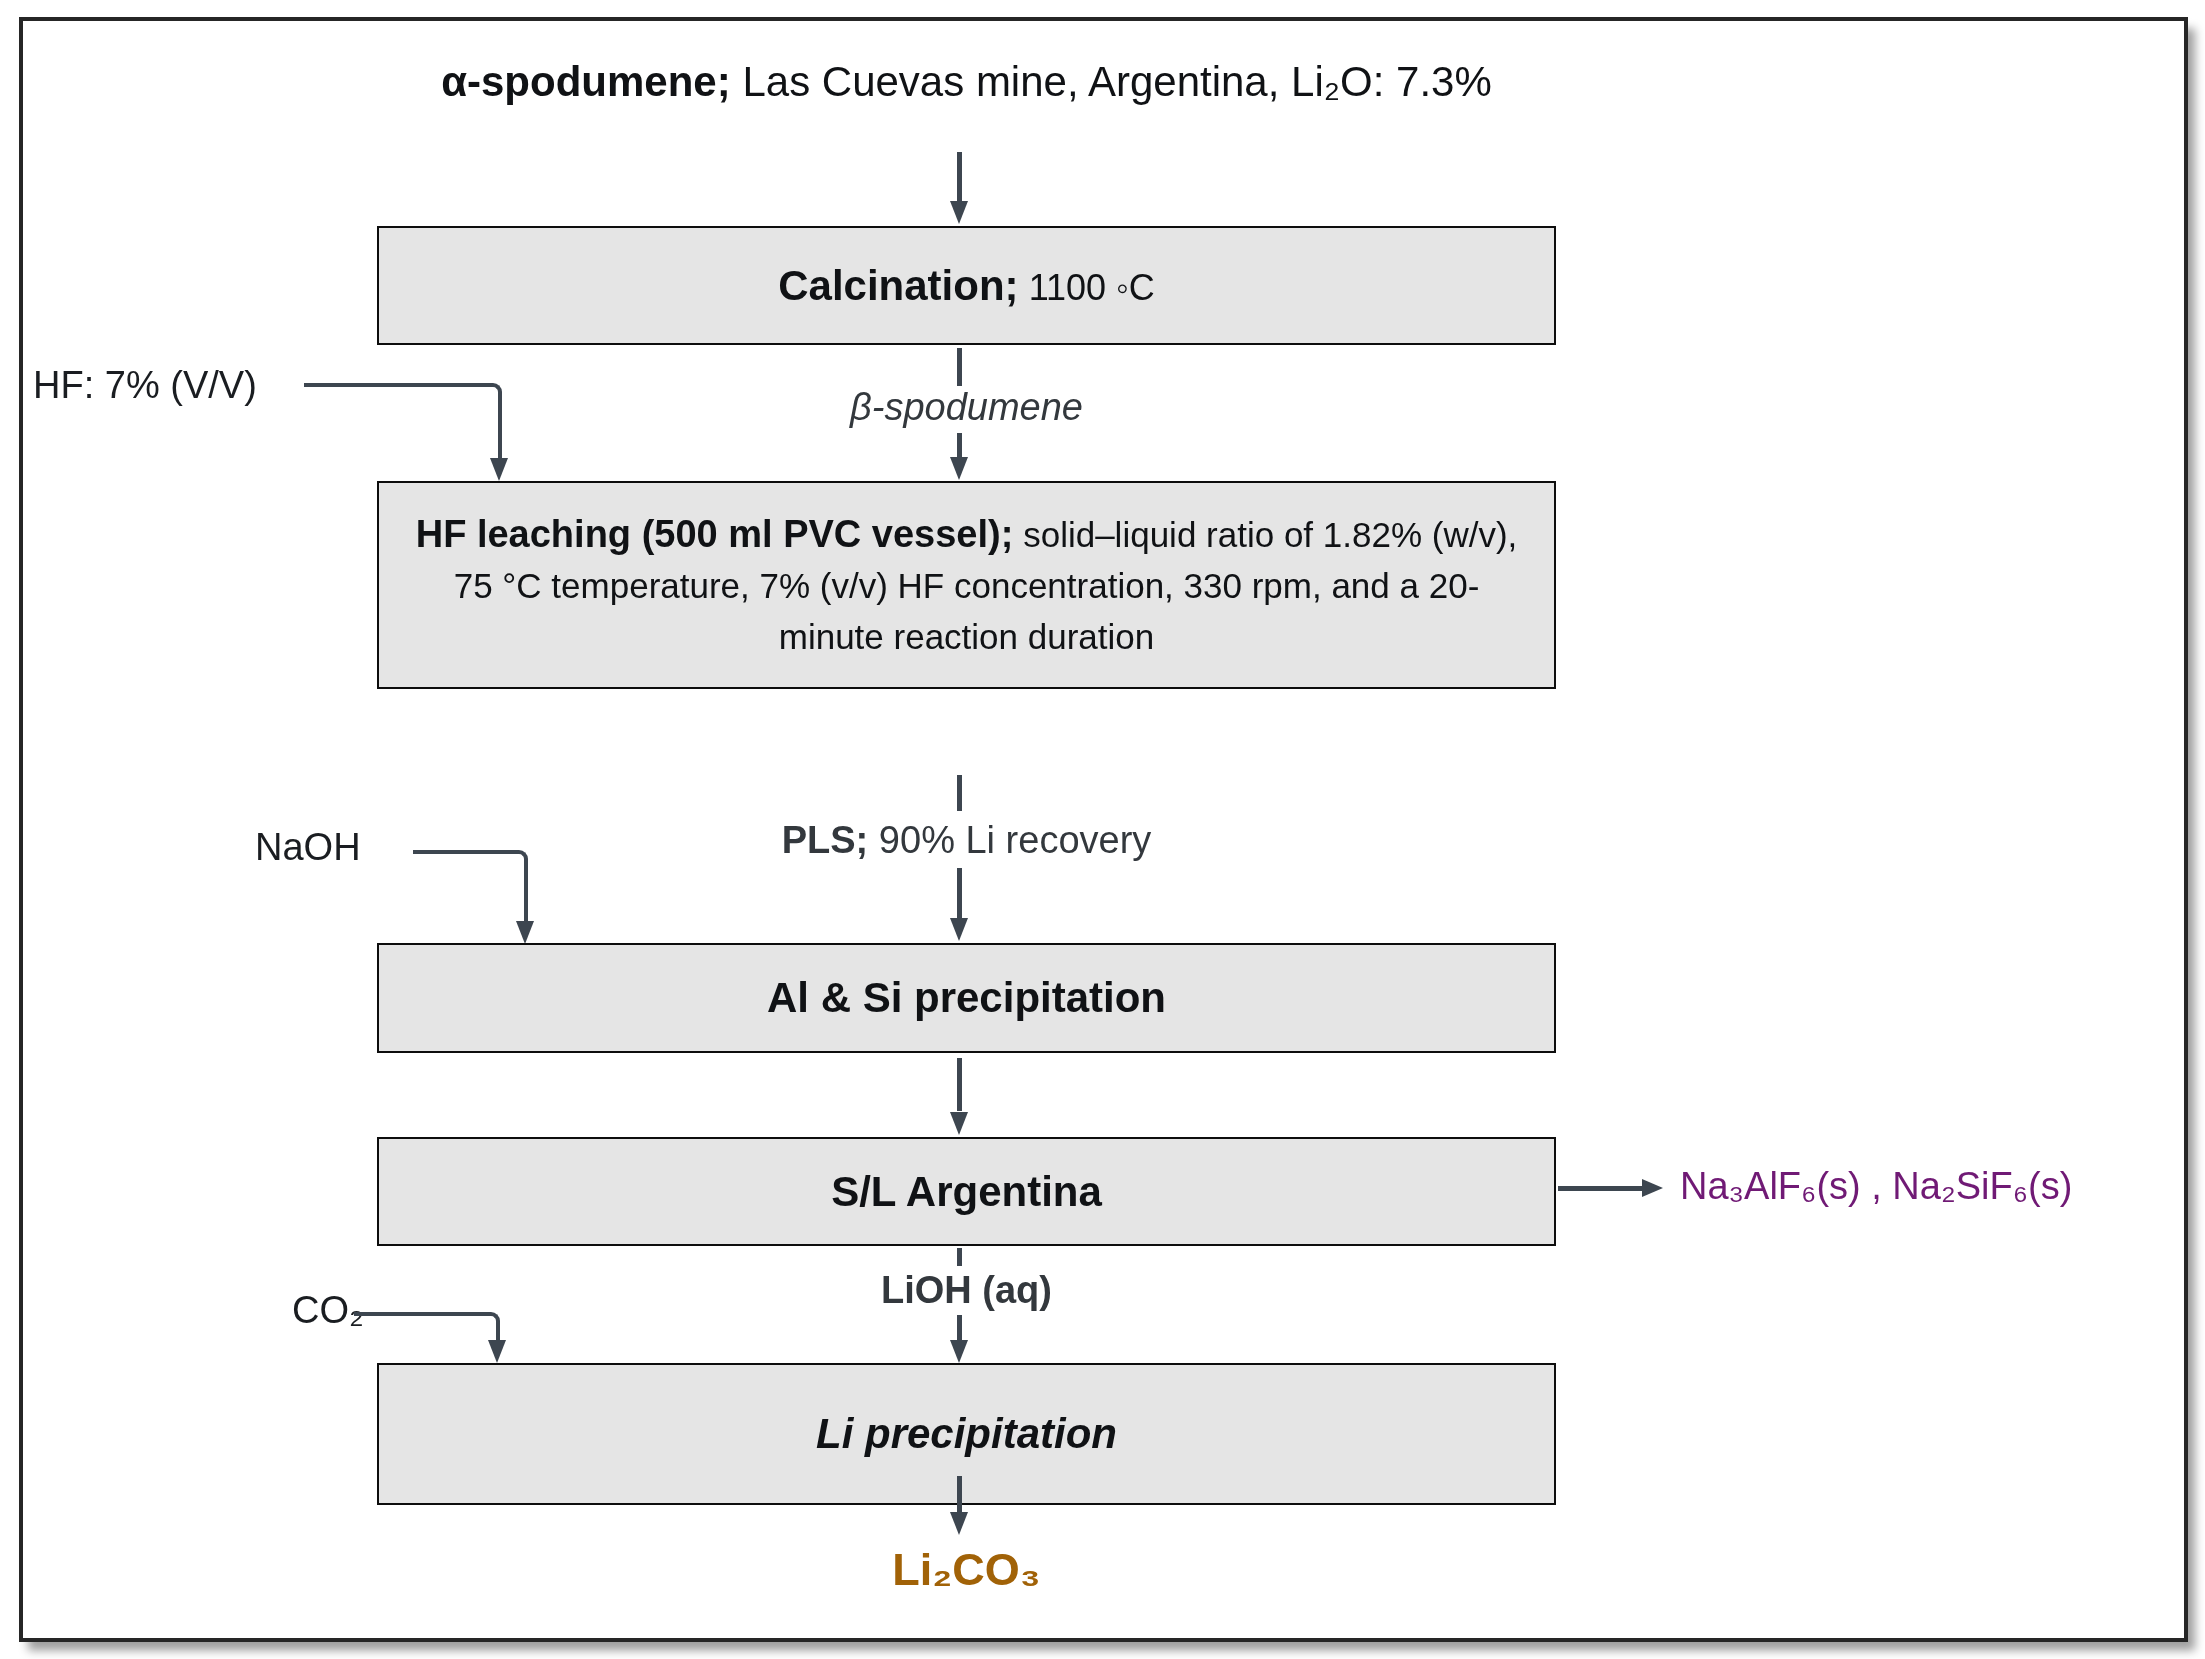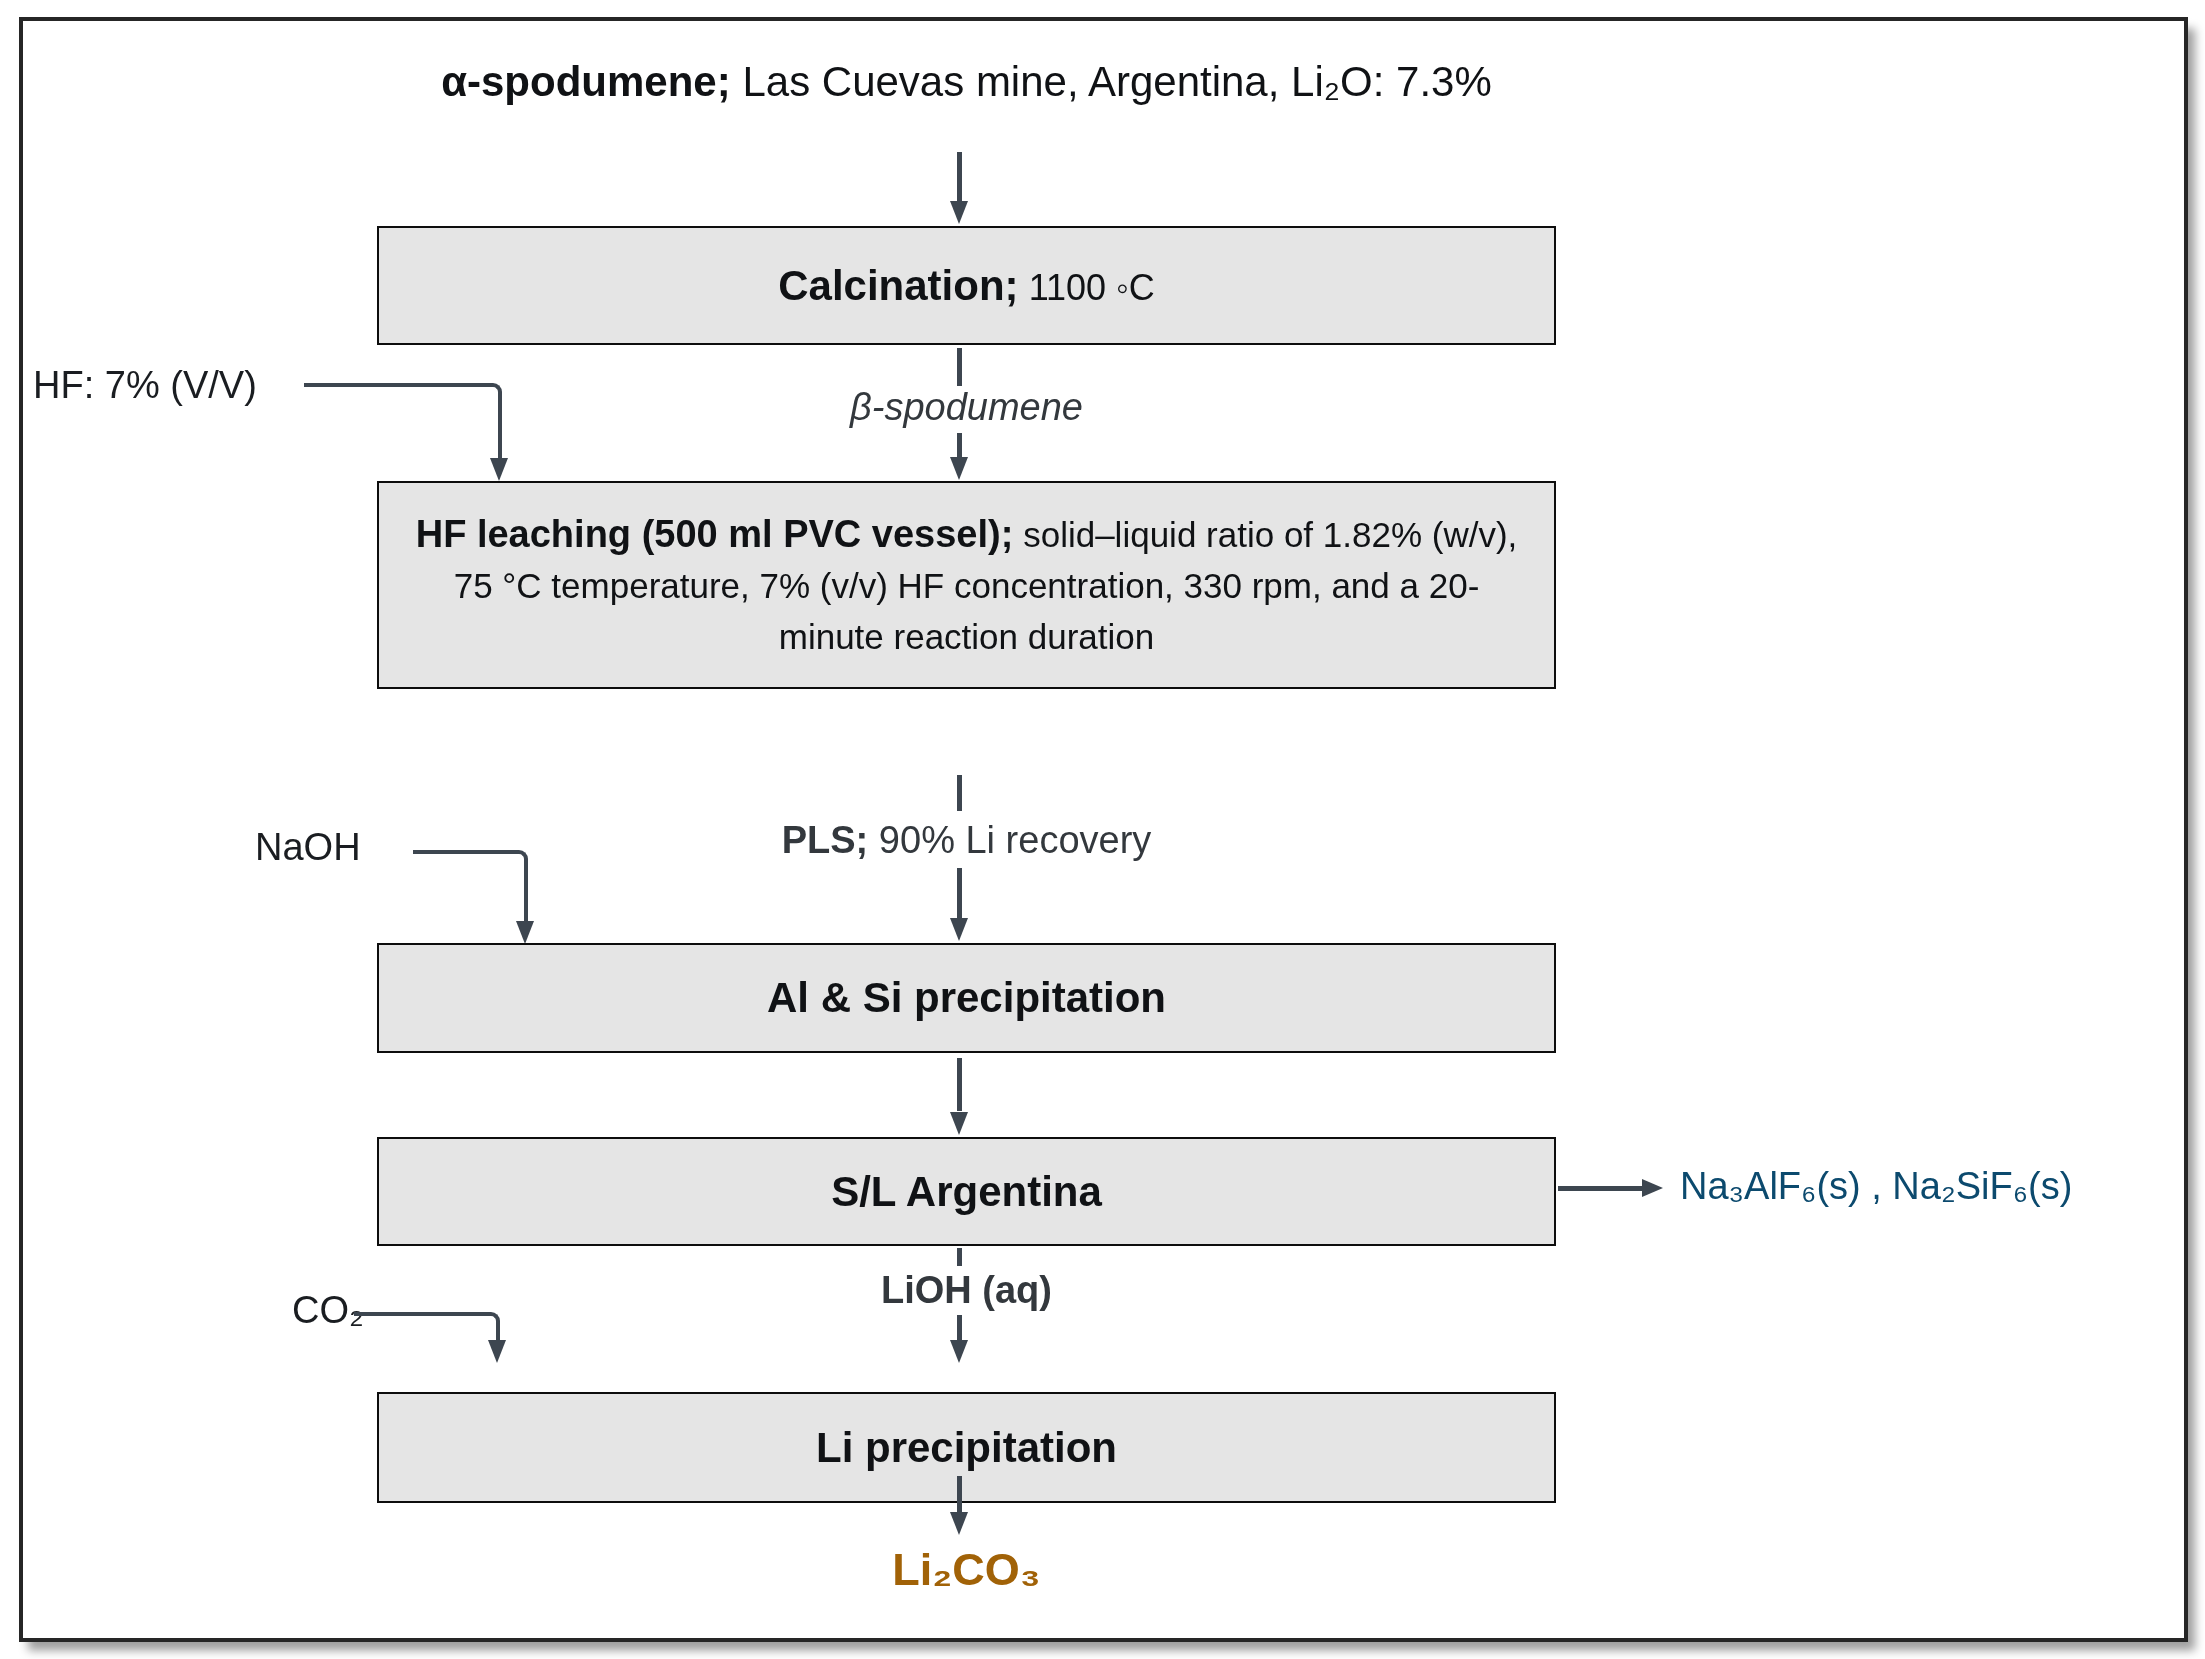--- a/index.html
+++ b/index.html
@@ -38,21 +38,21 @@
   .input-label{font-size:38px;line-height:51px;color:#1a1d21;white-space:nowrap;}
   .vshaft{width:4.5px;background:var(--arrow);}
   .hshaft{height:4.5px;background:var(--arrow);}
   .head-down{width:0;height:0;border-left:9.7px solid transparent;border-right:9.7px solid transparent;border-top:23px solid var(--arrow);}
   .head-right{width:0;height:0;border-top:9.7px solid transparent;border-bottom:9.7px solid transparent;border-left:21.6px solid var(--arrow);}
   .elbow{
     border-style:solid;border-color:var(--arrow);
     border-width:4.5px 4.5px 0 0;border-top-right-radius:9px;
     box-sizing:border-box;
   }
-  .byproduct{font-size:38px;line-height:51px;white-space:nowrap;color:#0c4a6e;}
+  .byproduct{font-size:38px;line-height:51px;white-space:nowrap;color:#701a75;}
   .final{font-size:45px;line-height:57px;font-weight:bold;color:#a16207;}
 </style>
 </head>
 <body>
 
 <div class="frame abs"></div>
 
 <div class="abs center-col title" style="top:55px;">
   <span class="b">α-spodumene;</span><span class="r">Las Cuevas mine, Argentina, Li₂O: 7.3%</span>
 </div>
@@ -127,21 +127,21 @@
   <div class="abs vshaft" style="left:957px;top:1315px;height:25px;"></div>
   <div class="abs head-down" style="left:950px;top:1340px;"></div>
 </div>
 
 <div>
   <div class="abs input-label" style="left:244px;top:1285px;margin-left:48px;">CO₂</div>
   <div class="abs elbow" style="left:354px;top:1312px;width:146px;height:29.6px;"></div>
   <div class="abs head-down" style="left:488px;top:1340px;"></div>
 </div>
 
-<div class="abs node" style="top:1392px;height:111px;">
+<div class="abs node" style="top:1363px;height:142px;font-style:italic;">
   <div class="node-head">Li precipitation</div>
 </div>
 
 <div>
   <div class="abs vshaft" style="left:957px;top:1476px;height:36px;"></div>
   <div class="abs head-down" style="left:950px;top:1512px;"></div>
 </div>
 
 <div class="abs center-col final" style="top:1541px;"><span>Li₂CO₃</span></div>
 

